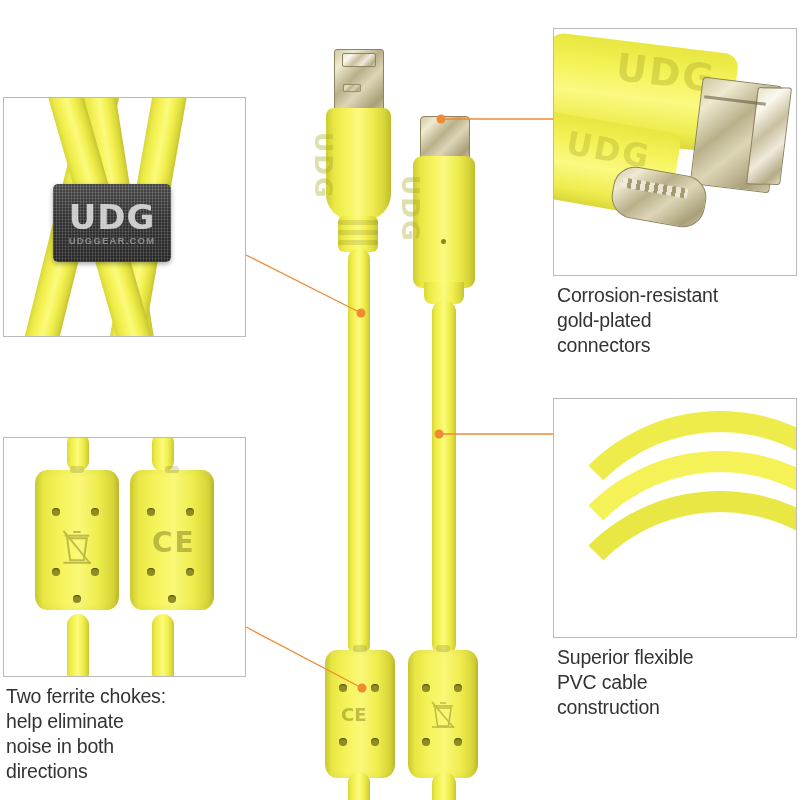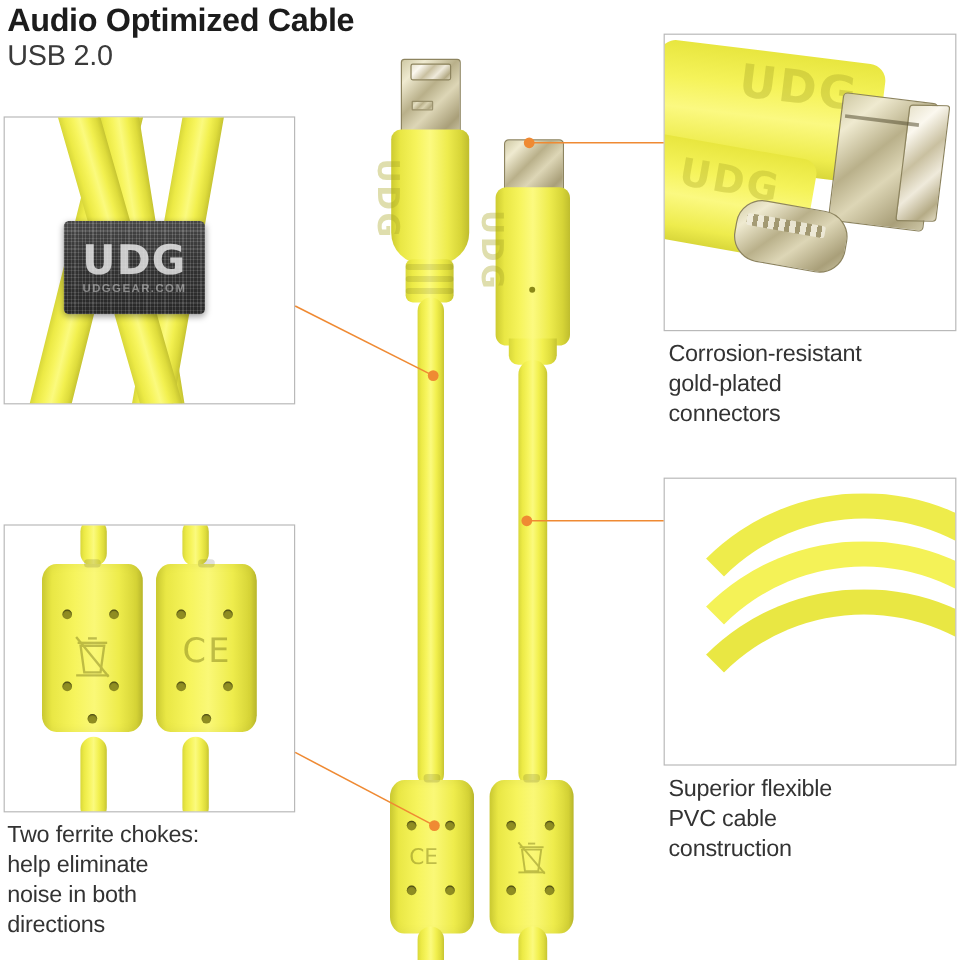--- a/index.html
+++ b/index.html
@@ -65,20 +65,21 @@
   .strap-url{
     font-size:9.5px;font-weight:700;letter-spacing:1.2px;line-height:11px;
     color:rgba(205,205,205,.55);margin-top:1px;
   }
 
   
   .choke{
     position:absolute;width:84px;height:140px;border-radius:12px/14px;
     background:linear-gradient(90deg,#cfce33 0%,#e9e745 10%,#f6f45c 32%,#faf877 52%,#eeec4c 76%,#d5d336 94%,#bdbb2d 100%);
     box-shadow:inset 0 0 10px rgba(0,0,0,.06);
+    font-weight:bold;
   }
   .choke .hole{position:absolute;width:8px;height:8px;border-radius:50%;background:#8f8d22;box-shadow:inset 0 1px 1px rgba(0,0,0,.5);}
   .choke .nub{position:absolute;left:50%;transform:translateX(-50%);width:14px;height:7px;border-radius:3px;background:rgba(0,0,0,.12);}
   .mark{position:absolute;font-size:22px;color:rgba(120,118,20,.45);line-height:22px;font-family:"DejaVu Sans",sans-serif;}
   .weee{position:absolute;width:26px;height:32px;opacity:.45;}
   .choke-lead{position:absolute;width:22px;border-radius:11px;}
 
   
   .tr-body{
     position:absolute;border-radius:10px;
@@ -109,24 +110,20 @@
 
   
   #leaders{position:absolute;inset:0;pointer-events:none;}
   .ldot{position:absolute;width:9px;height:9px;border-radius:50%;background:#ef8a33;transform:translate(-50%,-50%);}
 </style>
 </head>
 <body>
 
 <div class="stage">
 
-  <div id="header">
-    <div id="title">Audio Optimized Cable</div>
-    <div id="subtitle">USB 2.0</div>
-  </div>
 
   <div id="center-art">
 
     <div class="metal" style="left:84px;top:29px;width:48px;height:62px;border-radius:3px;"></div>
     <div class="metal metal-light" style="left:92px;top:33px;width:32px;height:12px;border-radius:2px;"></div>
     <div class="metal" style="left:93px;top:64px;width:16px;height:6px;border-radius:1px;opacity:.8;"></div>
 
     <div class="plug-body" style="left:76px;top:88px;width:65px;height:112px;border-radius:8px 8px 26px 26px;"></div>
     <div class="emboss" style="left:88px;top:112px;font-size:25px;transform:rotate(90deg);transform-origin:left top;">UDG</div>
 

